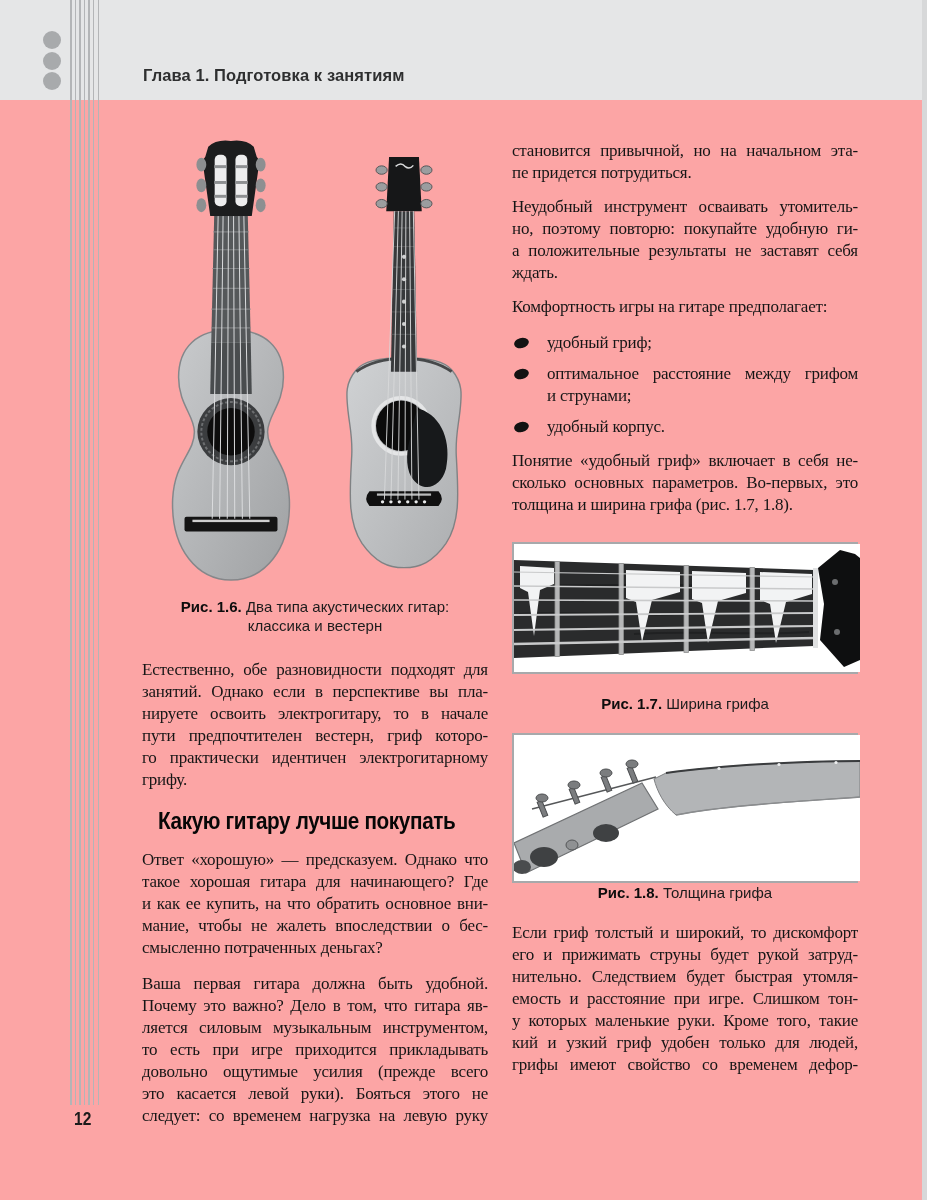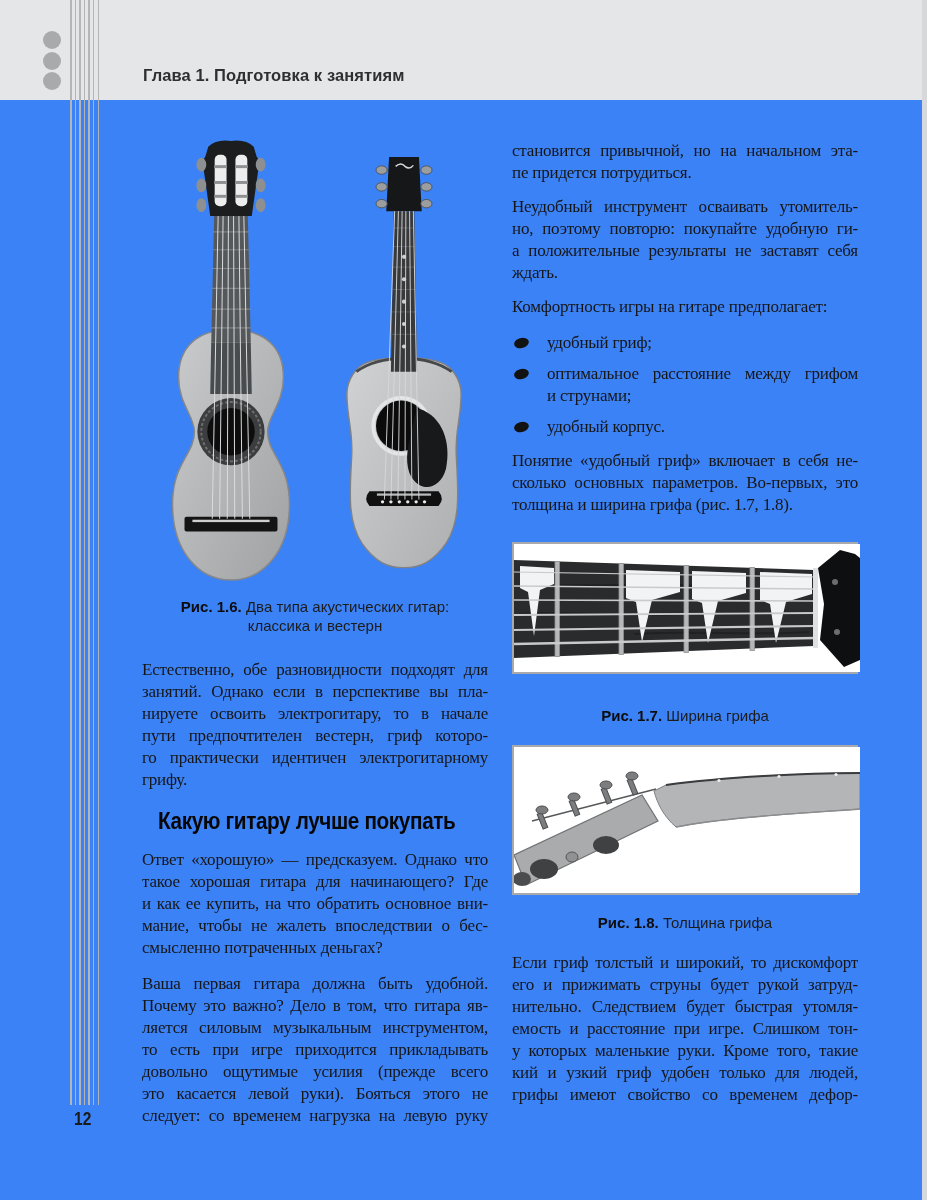--- a/index.html
+++ b/index.html
@@ -1,16 +1,16 @@
 <!DOCTYPE html>
 <html><head>
 <meta charset="utf-8">
 <style>
   html,body{margin:0;padding:0;background:#fff;}
-  .page{position:relative;width:927px;height:1200px;background:#3b82f6;overflow:hidden;
+  .page{position:relative;width:927px;height:1200px;background:#fca5a5;overflow:hidden;
         font-family:"Liberation Serif",serif;color:#161616;}
   .band{position:absolute;left:0;top:0;width:927px;height:100px;background:#e5e6e7;}
   .stripes{position:absolute;left:70px;top:0;width:31px;height:1105px;
            background:repeating-linear-gradient(90deg,#b3b5b7 0 1.5px,rgba(0,0,0,0) 1.5px 4.6px);}
   .dot{position:absolute;width:18px;height:18px;border-radius:50%;background:#a8aaac;left:43px;}
   .dot.d1{top:31px}.dot.d2{top:52px}.dot.d3{top:72px}
   .chapter{position:absolute;left:143px;top:66px;font-family:"Liberation Sans",sans-serif;
            font-size:16.5px;font-weight:700;color:#2e2f30;letter-spacing:.1px;}
   .edge{position:absolute;left:922px;top:0;width:5px;height:1200px;background:#d7d8d9;}
   .pagenum{position:absolute;left:74px;top:1108px;font-family:"Liberation Sans",sans-serif;
@@ -29,22 +29,22 @@
   .heading{margin:16px 0 0 0;font-family:"Liberation Sans",sans-serif;font-size:23px;
            font-weight:700;color:#070707;line-height:28px;text-align:right;}
   .heading span{display:inline-block;transform:scaleX(.9);transform-origin:left;letter-spacing:-0.4px;}
   .bullets{margin-top:14px;}
   .bitem{position:relative;padding-left:35px;margin-top:9px;font-size:17px;line-height:22px;letter-spacing:-0.2px;}
   .bitem:first-child{margin-top:0;}
   .bullet{position:absolute;left:2px;top:6px;width:15px;height:10px;background:#121212;
           border-radius:45% 55% 55% 45% / 52%;transform:rotate(-14deg);}
   .figbox{margin-top:26px;border:2px solid #a7a9ab;background:#fff;line-height:0;}
   .figbox.f18{margin-top:20px;}
-  .cap17{margin-top:32px;}
-  .cap18{margin-top:18px;}
+  .cap17{margin-top:20px;}
+  .cap18{margin-top:0;}
   .pE{margin-top:20px;}
   svg{display:block;}
 </style>
 </head>
 <body>
 
 <div class="page">
 
   <div class="band"></div>
   <div class="stripes"></div>

